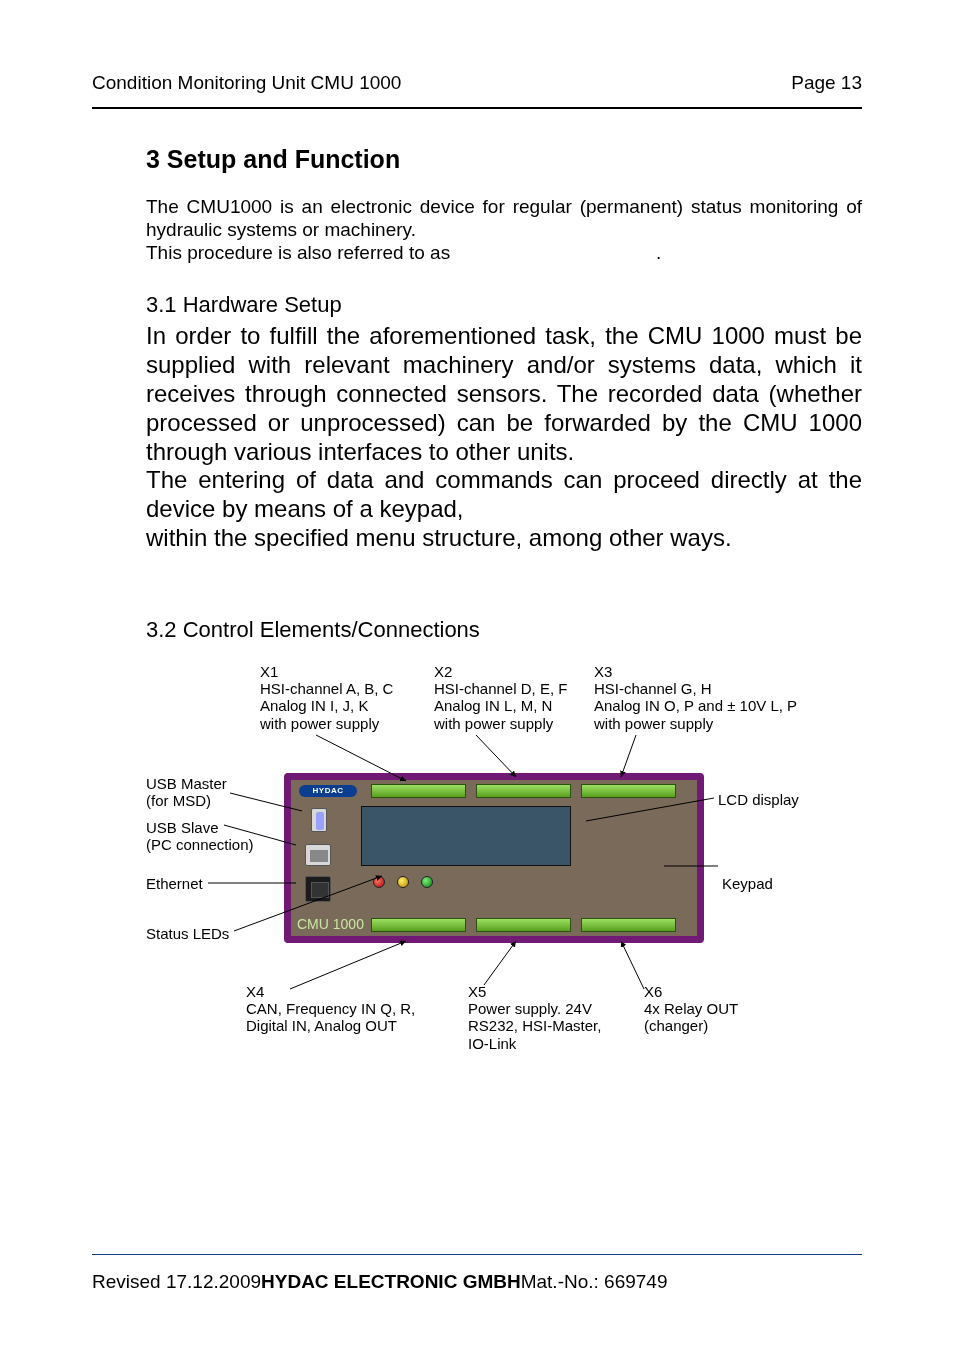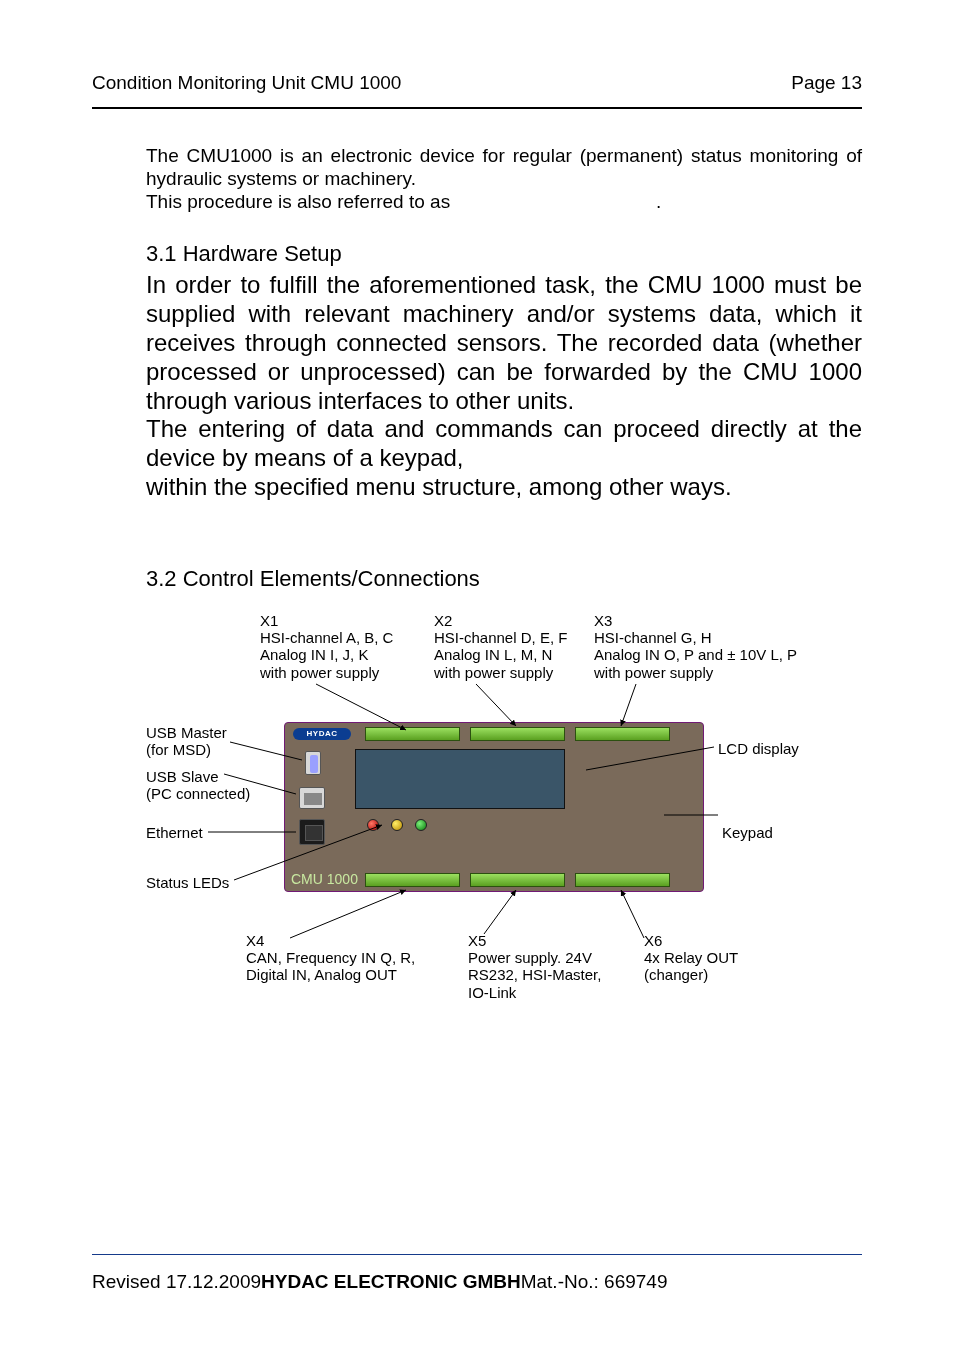--- a/index.html
+++ b/index.html
@@ -62,21 +62,21 @@
     font-size: 15px;
     line-height: 1.15;
   }
   .device {
     position: absolute;
     left: 138px;
     top: 110px;
     width: 420px;
     height: 170px;
     background: #7a6a5a;
-    border: 1px solid #701a75;
+    border: 7px solid #701a75;
     border-radius: 4px;
   }
   
   .conn-top { position:absolute; top:4px; height:14px; background: linear-gradient(#9be060,#5aa020); border:1px solid #2c5010; }
   .conn-bot { position:absolute; bottom:4px; height:14px; background: linear-gradient(#9be060,#5aa020); border:1px solid #2c5010; }
   .ct1 { left: 80px; width:95px; }
   .ct2 { left: 185px; width:95px; }
   .ct3 { left: 290px; width:95px; }
   .cb1 { left: 80px; width:95px; }
   .cb2 { left: 185px; width:95px; }
@@ -142,20 +142,21 @@
 <body>
 
 <div class="page">
 
   <div class="header-row">
     <span>Condition Monitoring Unit CMU 1000</span>
     <span>Page 13</span>
   </div>
 
   <div class="content">
+    <h1>3  Setup and Function</h1>
 
     <p class="intro">The CMU1000 is an electronic device for regular (permanent) status monitoring of hydraulic systems or machinery.</p>
     <p class="intro">
       <span>This procedure is also referred to as</span>&nbsp;&nbsp;&nbsp;&nbsp;&nbsp;&nbsp;&nbsp;&nbsp;&nbsp;&nbsp;&nbsp;&nbsp;&nbsp;&nbsp;&nbsp;&nbsp;&nbsp;&nbsp;&nbsp;&nbsp;&nbsp;&nbsp;&nbsp;&nbsp;&nbsp;&nbsp;&nbsp;&nbsp;&nbsp;&nbsp;&nbsp;&nbsp;&nbsp;&nbsp;&nbsp;&nbsp;&nbsp;&nbsp;&nbsp;<span>.</span>
     </p>
 
     <h2>3.1  Hardware Setup</h2>
     <p class="body">In order to fulfill the aforementioned task, the CMU 1000 must be supplied with relevant machinery and/or systems data, which it receives through connected sensors. The recorded data (whether processed or unprocessed) can be forwarded by the CMU 1000 through various interfaces to other units.</p>
     <p class="body">The entering of data and commands can proceed directly at the device by means of a keypad,</p>
     <p class="body">within the specified menu structure, among other ways.</p>
@@ -185,21 +186,21 @@
         <div>Analog IN O, P and ± 10V L, P</div>
         <div>with power supply</div>
       </div>
 
       <div class="callout" style="left:0; top:112px; text-align:left;">
         <div>USB Master</div>
         <div>(for MSD)</div>
       </div>
       <div class="callout" style="left:0; top:156px; text-align:left;">
         <div>USB Slave</div>
-        <div>(PC connected)</div>
+        <div>(PC connection)</div>
       </div>
       <div class="callout" style="left:0; top:212px;">Ethernet</div>
       <div class="callout" style="left:0; top:262px;">Status LEDs</div>
 
       <div class="callout" style="left:572px; top:128px;">LCD display</div>
       <div class="callout" style="left:576px; top:212px;">Keypad</div>
 
       <div class="callout" style="left:100px; top:320px;">
         <div>X4</div>
         <div>CAN, Frequency IN Q, R,</div>

